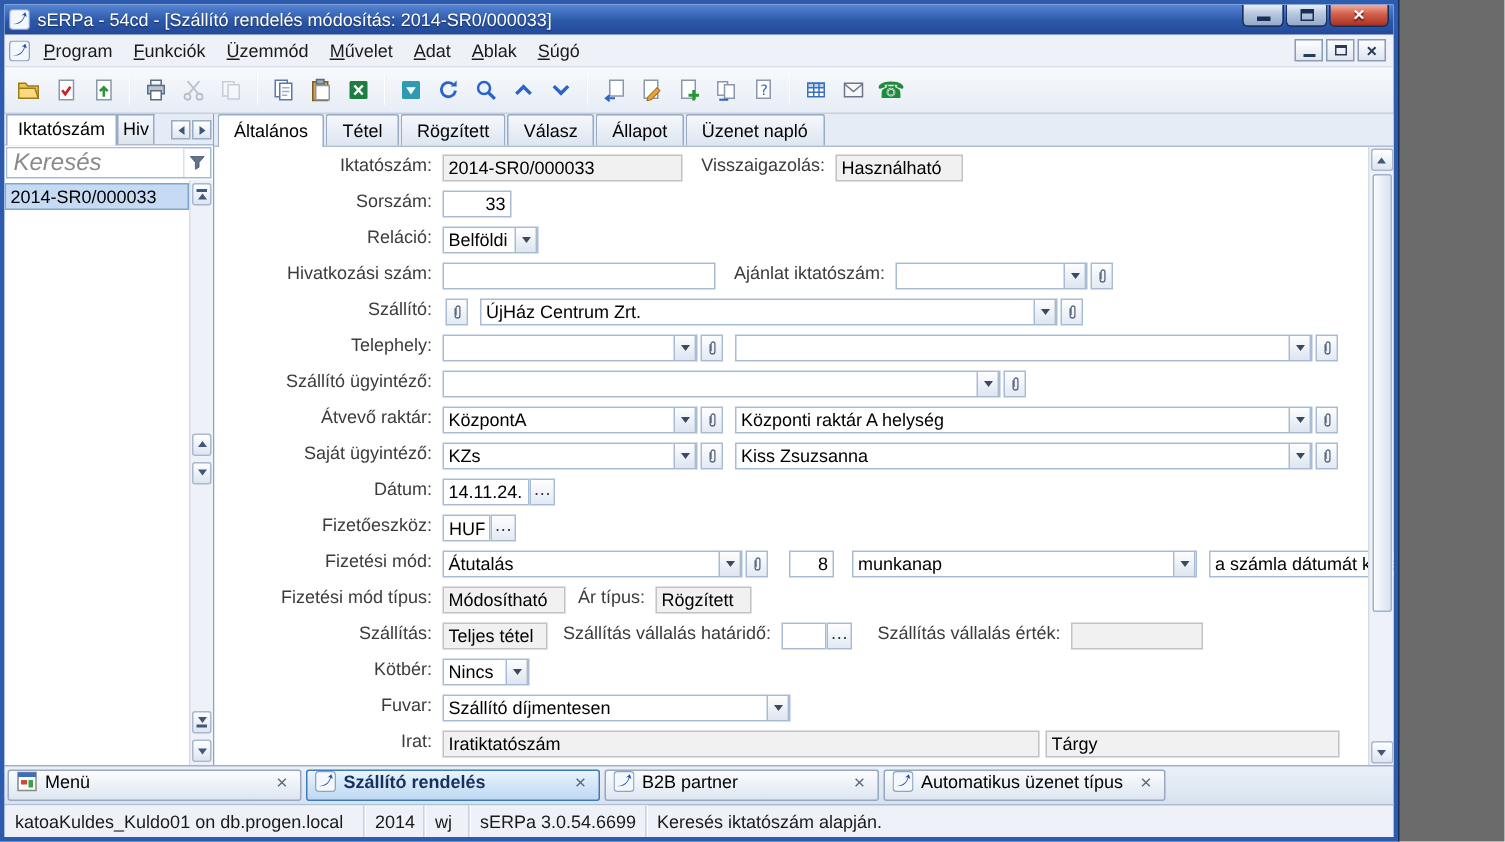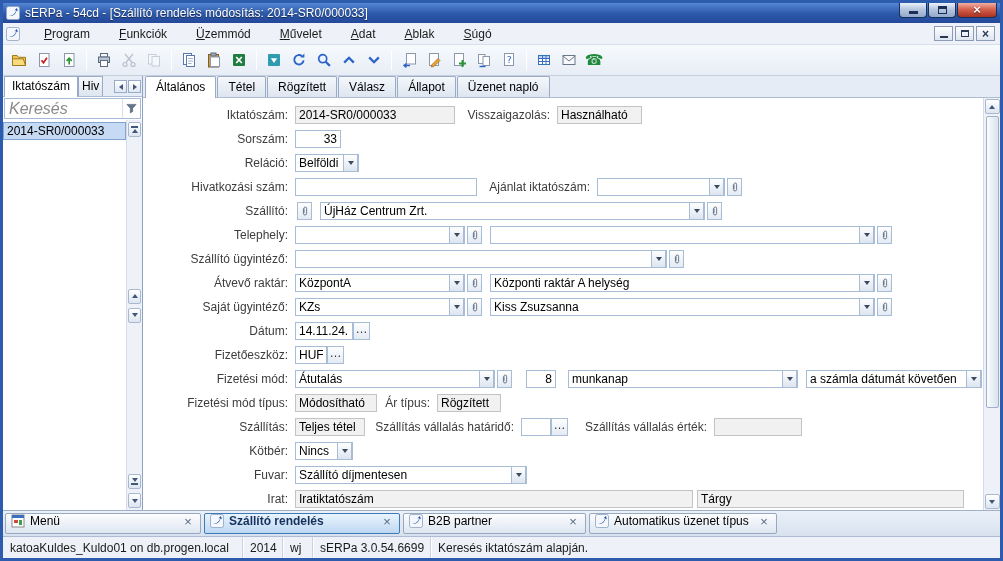--- a/index.html
+++ b/index.html
@@ -1,29 +1,29 @@
 <!DOCTYPE html>
 <html><head>
 <meta charset="utf-8">
 <style>
 *{margin:0;padding:0;box-sizing:border-box}
 html,body{width:1003px;height:561px}
 body{font-family:"Liberation Sans","DejaVu Sans",sans-serif;font-size:12px;background:#6b6b6b}
-.window{width:1003px;height:561px;border:3px solid #2d5cae;outline:1px solid #14305f;background:#eef2f8;display:flex;flex-direction:column;overflow:hidden;position:relative}
+.window{width:932px;height:561px;border:3px solid #2d5cae;outline:1px solid #14305f;background:#eef2f8;display:flex;flex-direction:column;overflow:hidden;position:relative}
 
 .titlebar{height:20px;flex:0 0 20px;background:linear-gradient(#5585d6,#2c58a8 55%,#24489a);display:flex;align-items:center;gap:5px;padding:0 3px;position:relative}
 .title-text{color:#fff;white-space:nowrap;text-shadow:0 1px 1px rgba(0,0,0,.55)}
 .win-buttons{position:absolute;right:3px;top:0;display:flex;gap:1px}
 .wbtn{width:28px;height:15px;border:1px solid #15315e;border-top:none;border-radius:0 0 4px 4px;background:linear-gradient(#eaf0fa,#b6c6de 45%,#93a9c9);display:flex;align-items:center;justify-content:center;cursor:pointer}
 .wbtn.close{width:40px;background:linear-gradient(#f0b0a4,#d4614d 45%,#a93121)}
 .g-min{width:9px;height:3px;background:#1b2f55;margin-top:5px}
 .g-max{width:9px;height:8px;border:1px solid #1b2f55;border-top-width:3px}
 .g-close::after{content:"×";color:#fff;font-weight:bold;font-size:13px;line-height:1;text-shadow:0 1px 1px #5a1208}
 
-.menubar{height:22px;flex:0 0 22px;background:#eef2f8;border-bottom:1px solid #d8dfea;display:flex;align-items:center;padding:0 3px;gap:15px}
+.menubar{height:22px;flex:0 0 22px;background:#eef2f8;border-bottom:1px solid #d8dfea;display:flex;align-items:center;padding:0 3px;gap:0}
 .menu-item{display:inline-block;padding:3px 7px;color:#1a1a1a;cursor:pointer}
 .menu-item::first-letter{text-decoration:underline}
 .mdi-buttons{margin-left:auto;display:flex;gap:2px;padding-right:2px}
 .mbtn{width:19px;height:15px;border:1px solid #8b9bb5;background:linear-gradient(#fdfdfe,#dfe6f0);display:flex;align-items:center;justify-content:center;cursor:pointer}
 .g2-min{width:8px;height:2px;background:#2a3a55;margin-top:6px}
 .g2-max{width:8px;height:7px;border:1px solid #2a3a55;border-top-width:2px}
 .g2-close::after{content:"×";color:#2a3a55;font-weight:bold;font-size:12px;line-height:1}
 
 .toolbar{height:31px;flex:0 0 31px;background:linear-gradient(#f7fafd,#e7edf6);border-bottom:1px solid #c7cfdc;display:flex;align-items:center;padding:0 4px;gap:1px}
 .tbtn{width:24px;height:24px;display:flex;align-items:center;justify-content:center;border:1px solid transparent;border-radius:2px;cursor:pointer}
@@ -54,21 +54,21 @@
 .sp{flex:1}
 .t-up{width:0;height:0;border-left:3.5px solid transparent;border-right:3.5px solid transparent;border-bottom:4.5px solid #41577a}
 .t-down{width:0;height:0;border-left:3.5px solid transparent;border-right:3.5px solid transparent;border-top:4.5px solid #41577a}
 .bar{width:7px;height:2px;background:#41577a}
 
 .main-panel{flex:1;display:flex;flex-direction:column;min-width:0;position:relative;background:#fff}
 .mtabs{height:22px;flex:0 0 22px;background:#e6ecf5;border-bottom:1px solid #aebcd2;display:flex;align-items:flex-end;padding:2px 2px 0;gap:1px}
 .mtab{padding:3px 10px;border:1px solid #9aabc6;border-bottom:none;border-radius:2px 2px 0 0;background:linear-gradient(#f5f8fc,#dde5f0);cursor:pointer;white-space:nowrap}
 .mtab.active{background:#fff;margin-bottom:-1px;padding-bottom:4px;position:relative;z-index:2}
 .form-area{flex:1;overflow:hidden;padding-top:5px;position:relative}
-.frow{height:24px;display:flex;align-items:center;padding-right:36px}
+.frow{height:24px;display:flex;padding-right:36px}
 .flabel{width:152px;flex:0 0 152px;text-align:right;padding-right:7px;color:#3c3c3c;white-space:nowrap}
 .flabel.inline{flex:0 0 auto}
 .fld{height:18px;border:1px solid #a9bcd6;background:#fff;display:flex;align-items:center;padding:0 3px;position:relative;white-space:nowrap;overflow:hidden;flex:0 0 auto}
 .fld.ro{background:#f1f1f1;border-color:#c3c3c3}
 input.fld{outline:none;font-family:inherit;font-size:12px}
 input.num{text-align:right}
 .combo{padding-right:18px}
 .dd{position:absolute;right:0;top:-1px;bottom:-1px;width:15px;border:1px solid #a9bcd6;background:linear-gradient(#fefefe,#dde5f0);display:flex;align-items:center;justify-content:center;cursor:pointer}
 .tri-dd{width:0;height:0;border-left:3.5px solid transparent;border-right:3.5px solid transparent;border-top:4.5px solid #3c4a60}
 .clipbtn{width:15px;height:18px;margin-left:2px;border:1px solid #a9bcd6;background:linear-gradient(#fefefe,#e3eaf4);display:flex;align-items:center;justify-content:center;cursor:pointer;flex:0 0 15px}

